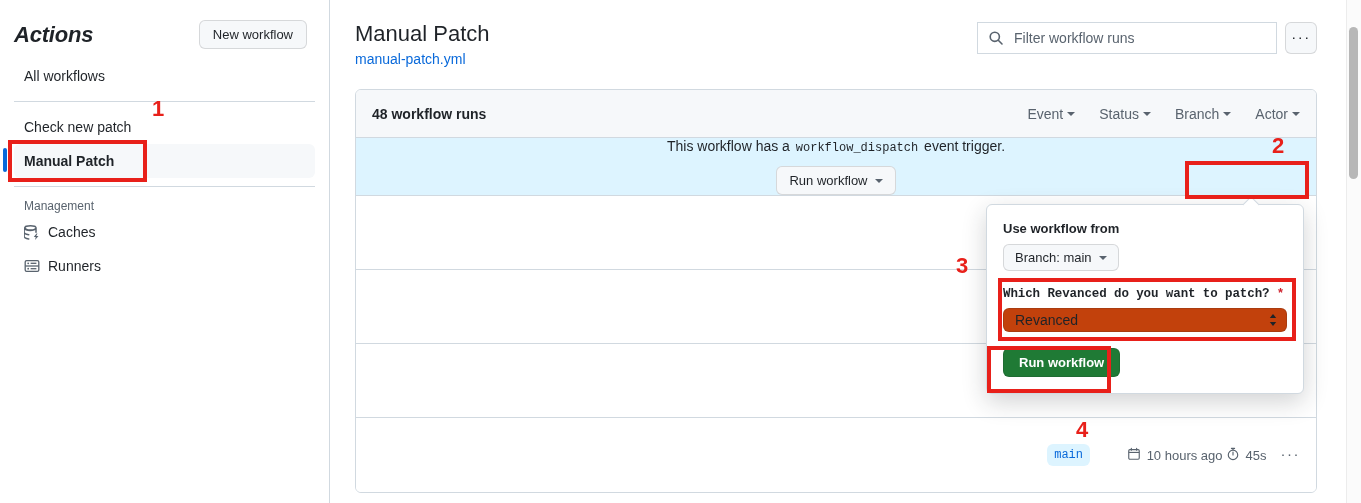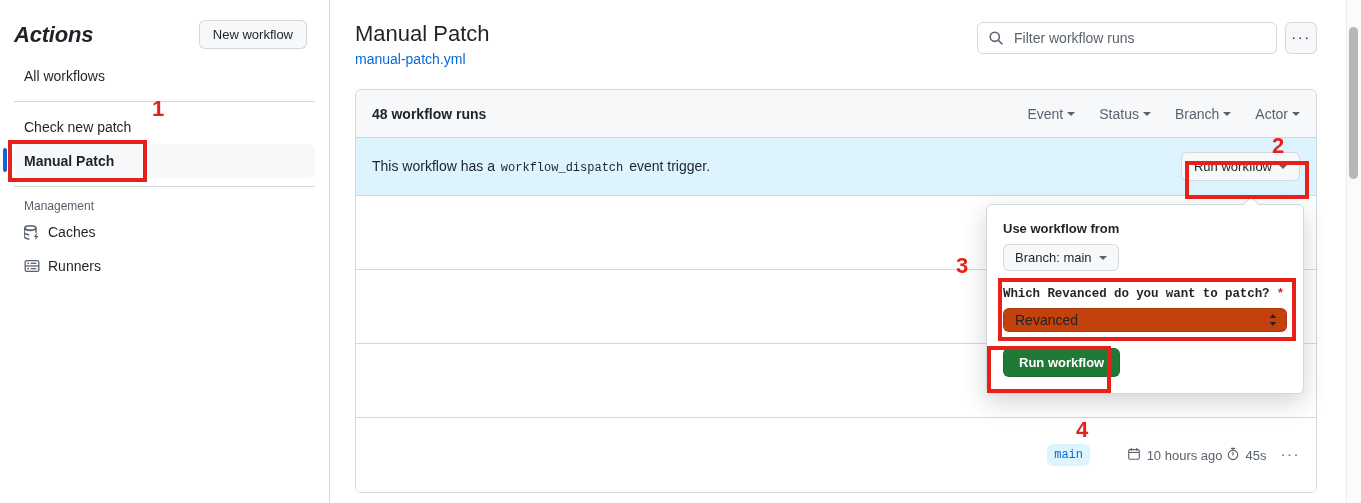--- a/index.html
+++ b/index.html
@@ -137,21 +137,21 @@
     padding-top: 6px;
   }
   .search-box {
     display: flex;
     align-items: center;
     gap: 8px;
     width: 300px;
     height: 32px;
     background: #ffffff;
     border: 1px solid #d1d9e0;
-    border-radius: 6px;
+    border-radius: 0;
     padding: 0 10px;
   }
   .search-box .q { color: #59636e; display:flex; }
   .search-input {
     border: none; outline: none;
     font-size: 14px;
     color: #1f2328;
     background: transparent;
     width: 100%;
     font-family: "Liberation Sans", sans-serif;
@@ -206,20 +206,21 @@
   }
 
   .dispatch-banner {
     background: #ddf4ff;
     border-bottom: 1px solid #d1d9e0;
     display: flex;
     align-items: center;
     justify-content: space-between;
     padding: 0 16px;
     height: 58px;
+    flex-direction: column;
   }
   .dispatch-text { font-size: 14px; color: #1f2328; }
   .dispatch-text code {
     font-family: "Liberation Mono", monospace;
     font-size: 12px;
     background: transparent;
     padding: 0 2px;
   }
   .run-workflow-btn {
     font-size: 13px;

